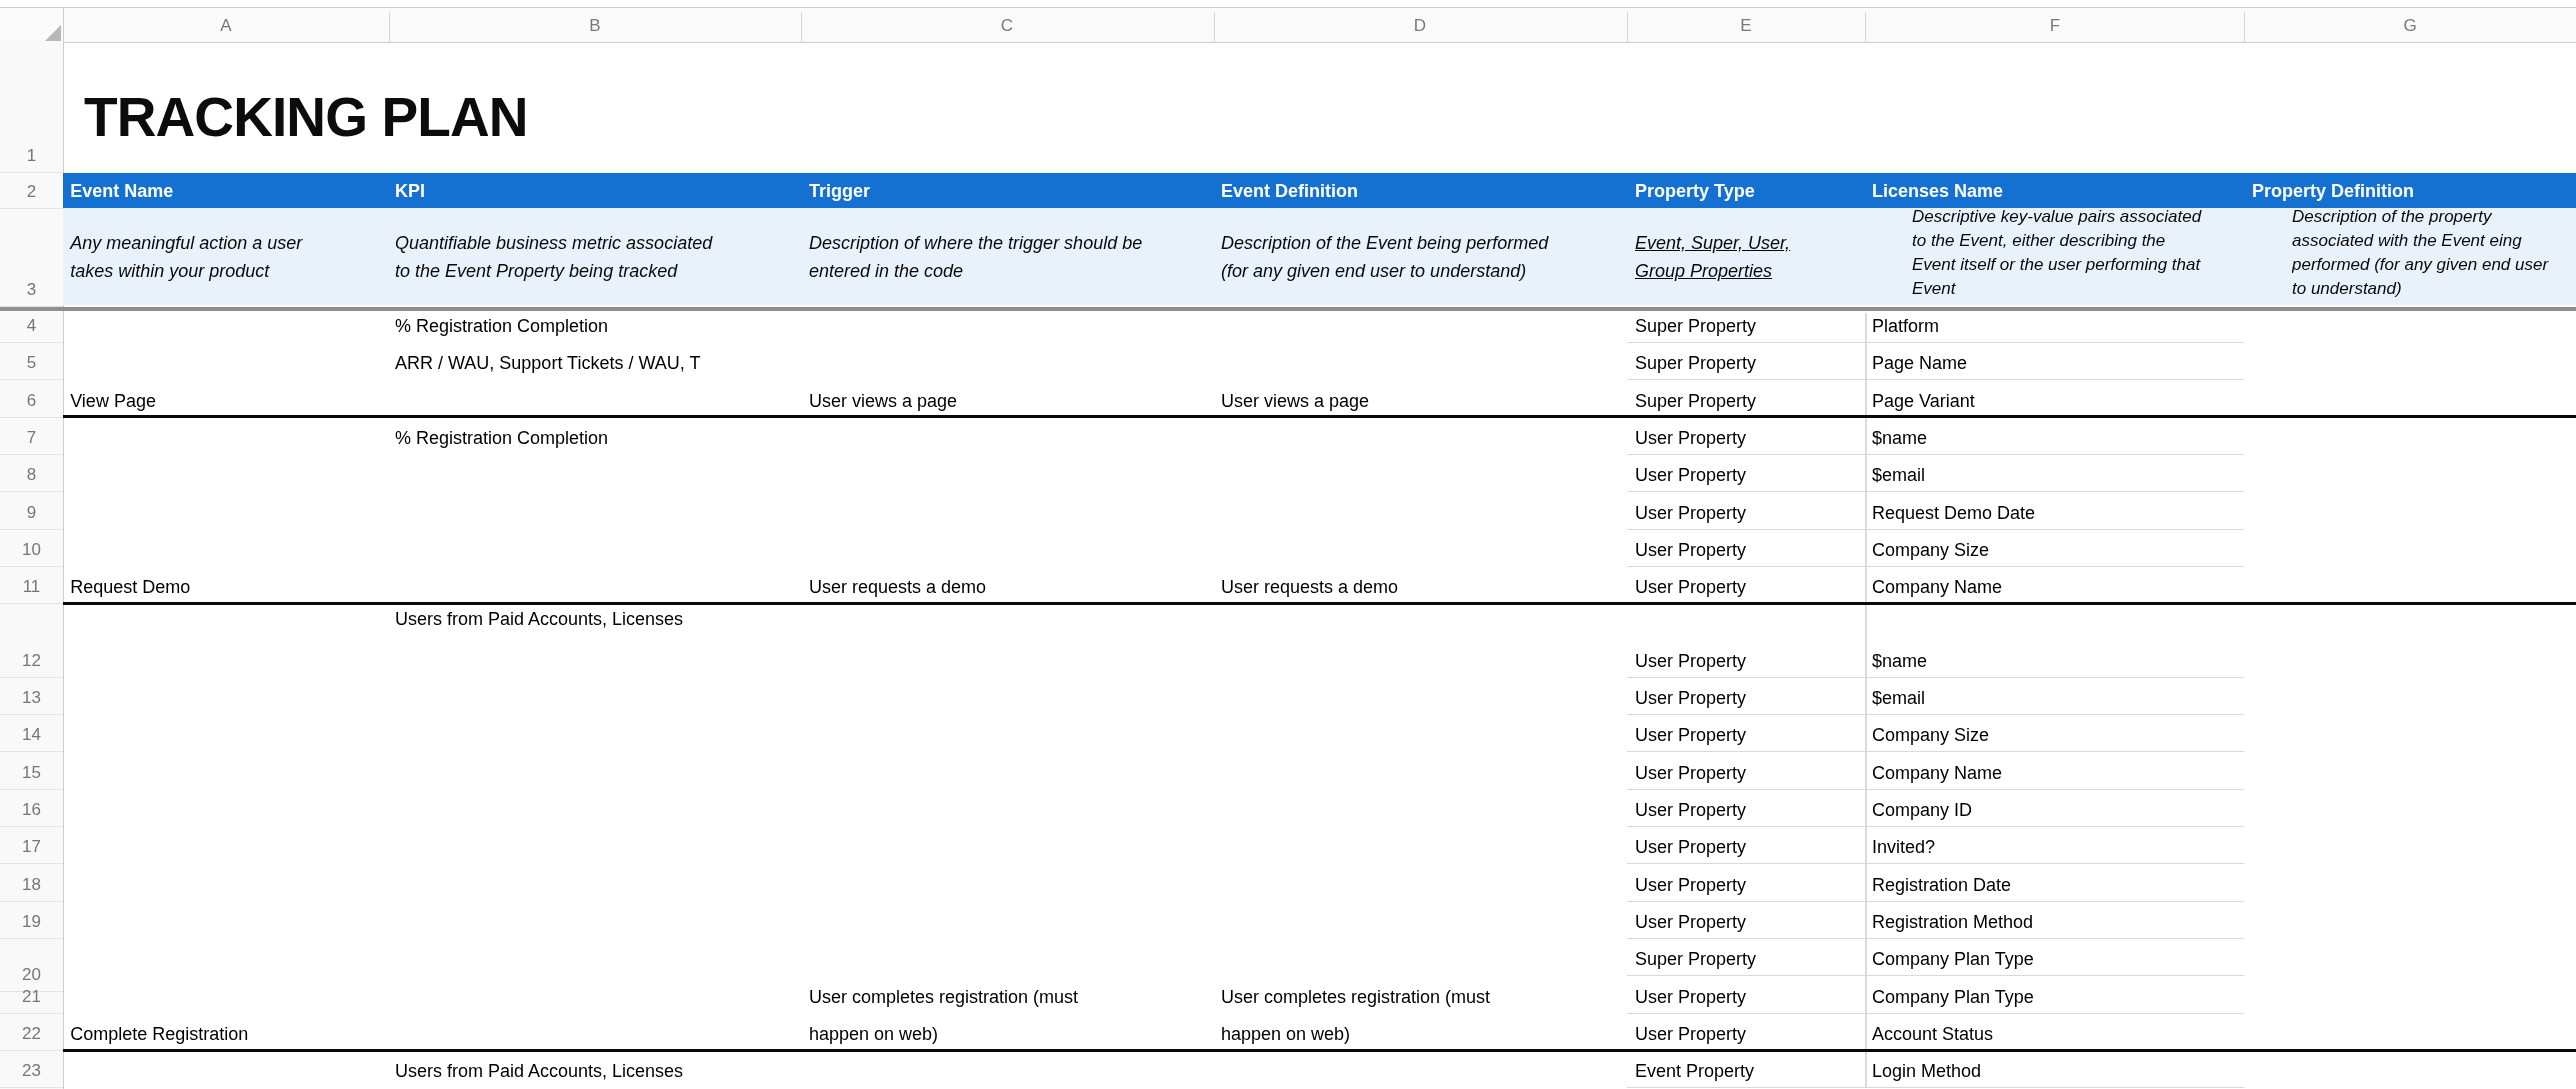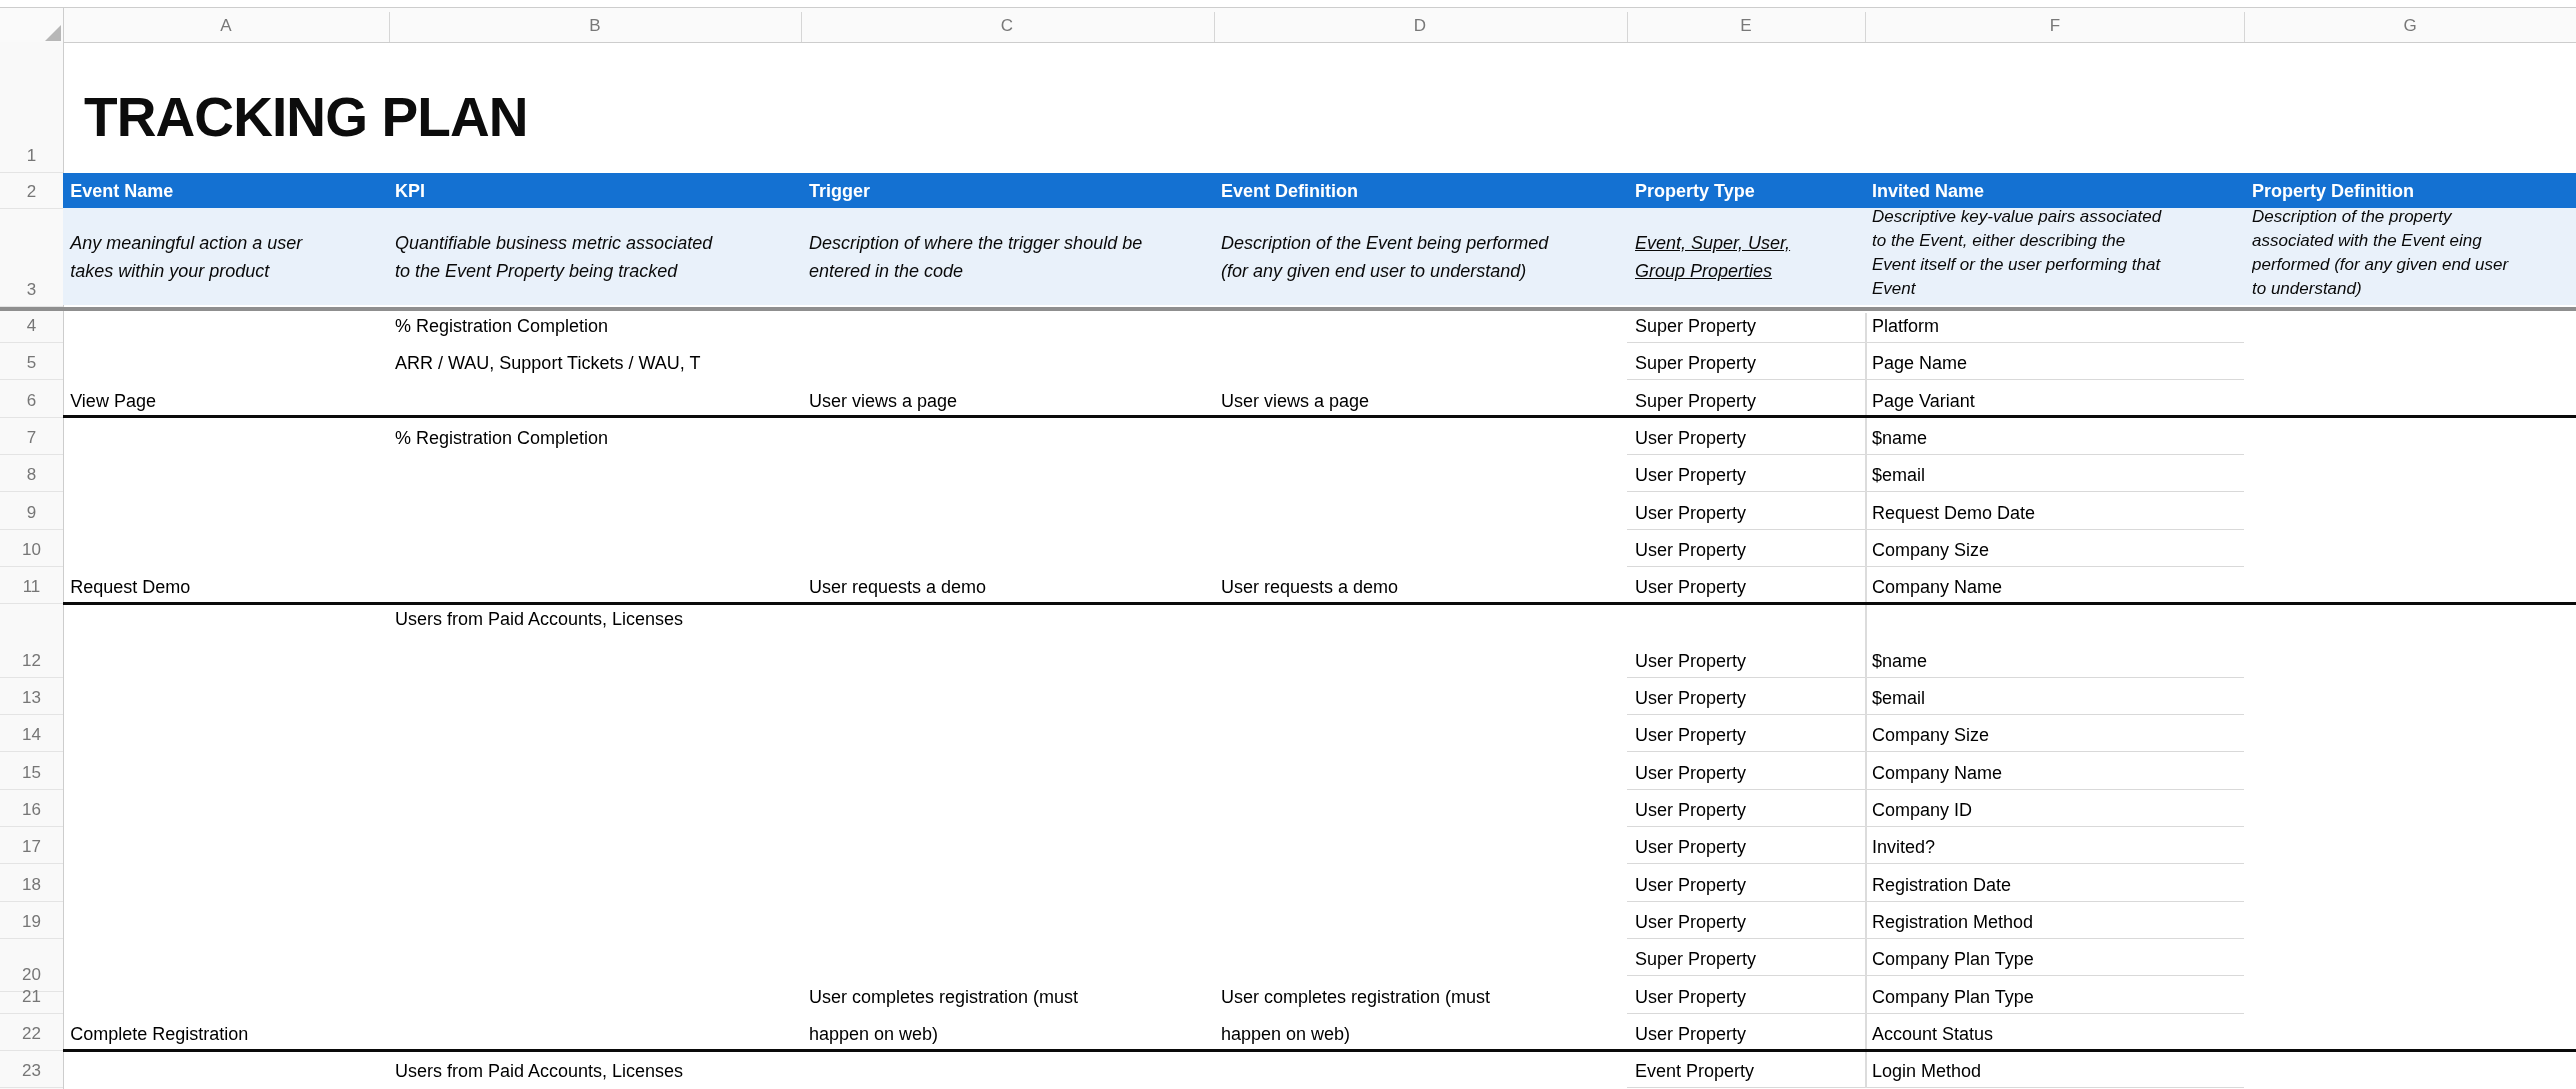--- a/index.html
+++ b/index.html
@@ -20,21 +20,21 @@
   #row-header-border{left:63px;top:8px;width:0.9px;height:1081px;background:#cdcdcd;}
   .row-num{position:absolute;left:0;width:63px;box-sizing:border-box;border-bottom:0.9px solid #e4e4e4;
     color:#767676;font-size:17px;text-align:center;}
   .row-num span{position:absolute;bottom:6.3px;left:0;right:0;}
   
   #title-cell{left:84px;top:85px;font-size:55px;font-weight:bold;letter-spacing:-0.9px;color:#0c0c0c;white-space:nowrap;}
   #header-row{left:63px;top:173px;width:2513px;height:36px;background:#1471d2;}
   .hdr{position:absolute;bottom:7.2px;color:#ffffff;font-weight:bold;font-size:18px;white-space:nowrap;}
   #desc-row{left:63px;top:208px;width:2513px;height:97px;background:#e9f1fa;}
   .desc{position:absolute;top:20.6px;font-style:italic;font-size:18px;line-height:28px;white-space:pre-line;color:#090909;}
-  .desc-sm{position:absolute;top:0;height:97px;overflow:hidden;}
+  .desc-sm{position:absolute;top:0;height:97px;overflow:hidden;margin-left:40px;}
   .desc-sm .inner{margin-top:-2.7px;font-style:italic;font-size:17px;line-height:24px;white-space:pre-line;color:#090909;}
   .underlined{text-decoration:underline;}
   #freeze-divider{left:0;top:307px;width:2576px;height:3.6px;background:#8f8f8f;}
   
   .data-row{position:absolute;left:63px;width:2176px;}
   .ef-zone{position:absolute;left:1564px;width:617px;top:0;bottom:0;box-sizing:border-box;border-bottom:1.8px solid #d9d9d9;}
   .cell{position:absolute;bottom:5.4px;font-size:18px;line-height:21.5px;white-space:nowrap;color:#000;}
   .cell.vtop{bottom:auto;top:3.6px;}
   .c-a{left:7.2px;}  .c-b{left:332px;} .c-c{left:746px;} .c-d{left:1158px;}
   .c-e{left:1572px;} .c-f{left:1809px;}
@@ -137,21 +137,21 @@
   <div class="abs" id="row-header-border"></div>
 
   <div class="abs" id="title-cell">TRACKING PLAN</div>
 
   <div class="abs" id="header-row">
     <div class="hdr" style="left:7.2px">Event Name</div>
     <div class="hdr" style="left:332px">KPI</div>
     <div class="hdr" style="left:746px">Trigger</div>
     <div class="hdr" style="left:1158px">Event Definition</div>
     <div class="hdr" style="left:1572px">Property Type</div>
-    <div class="hdr" style="left:1809px">Invited Name</div>
+    <div class="hdr" style="left:1809px">Licenses Name</div>
     <div class="hdr" style="left:2189px">Property Definition</div>
   </div>
 
   <div class="abs" id="desc-row">
     <div class="desc" style="left:7.2px">Any meaningful action a user
 takes within your product</div>
     <div class="desc" style="left:332px">Quantifiable business metric associated
 to the Event Property being tracked</div>
     <div class="desc" style="left:746px">Description of where the trigger should be
 entered in the code</div>

